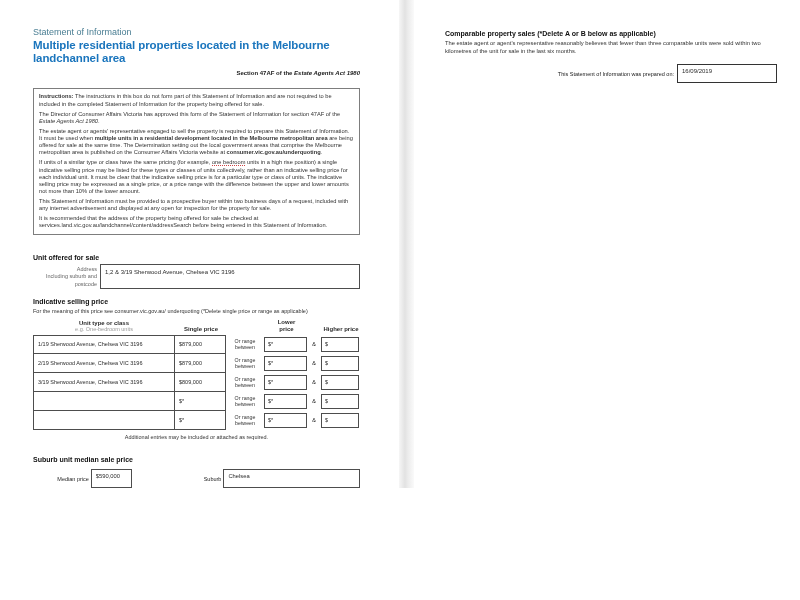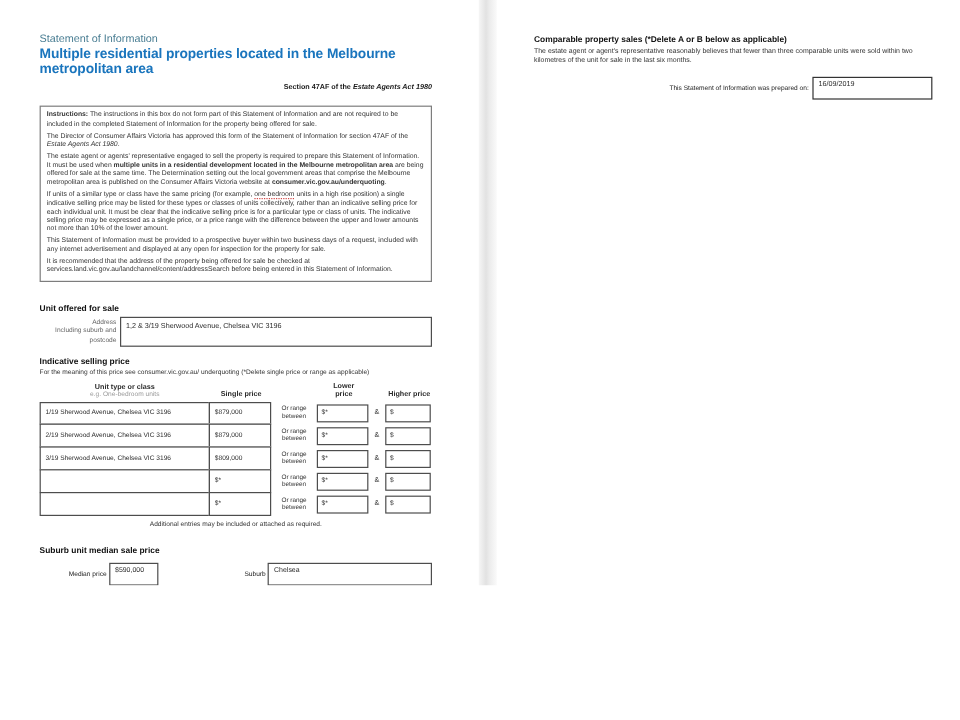--- a/index.html
+++ b/index.html
@@ -98,21 +98,21 @@
 </head>
 <body>
 
 <div class="canvas">
 
   <div class="page-divider"></div>
 
   <div class="page1">
 
     <div class="kicker">Statement of Information</div>
-    <div class="doc-title">Multiple residential properties located in the Melbourne metropolitan area</div>
+    <div class="doc-title">Multiple residential properties located in the Melbourne landchannel area</div>
     <div class="section-ref"><span>Section 47AF of the </span><span class="act">Estate Agents Act 1980</span></div>
 
     <div class="instructions">
       <p><span class="b">Instructions:</span><span> The instructions in this box do not form part of this Statement of Information and are not required to be included in the completed Statement of Information for the property being offered for sale.</span></p>
       <p><span>The Director of Consumer Affairs Victoria has approved this form of the Statement of Information for section 47AF of the </span><span class="i">Estate Agents Act 1980</span><span>.</span></p>
       <p><span>The estate agent or agents' representative engaged to sell the property is required to prepare this Statement of Information. It must be used when </span><span class="b">multiple units in a residential development located in the Melbourne metropolitan area</span><span> are being offered for sale at the same time. The Determination setting out the local government areas that comprise the Melbourne metropolitan area is published on the Consumer Affairs Victoria website at </span><span class="b">consumer.vic.gov.au/underquoting</span><span>.</span></p>
       <p><span>If units of a similar type or class have the same pricing (for example, </span><span class="sp-err">one bedroom</span><span> units in a high rise position) a single indicative selling price may be listed for these types or classes of units collectively, rather than an indicative selling price for each individual unit. It must be clear that the indicative selling price is for a particular type or class of units. The indicative selling price may be expressed as a single price, or a price range with the difference between the upper and lower amounts not more than 10% of the lower amount.</span></p>
       <p>This Statement of Information must be provided to a prospective buyer within two business days of a request, included with any internet advertisement and displayed at any open for inspection for the property for sale.</p>
       <p>It is recommended that the address of the property being offered for sale be checked at services.land.vic.gov.au/landchannel/content/addressSearch before being entered in this Statement of Information.</p>
     </div>

